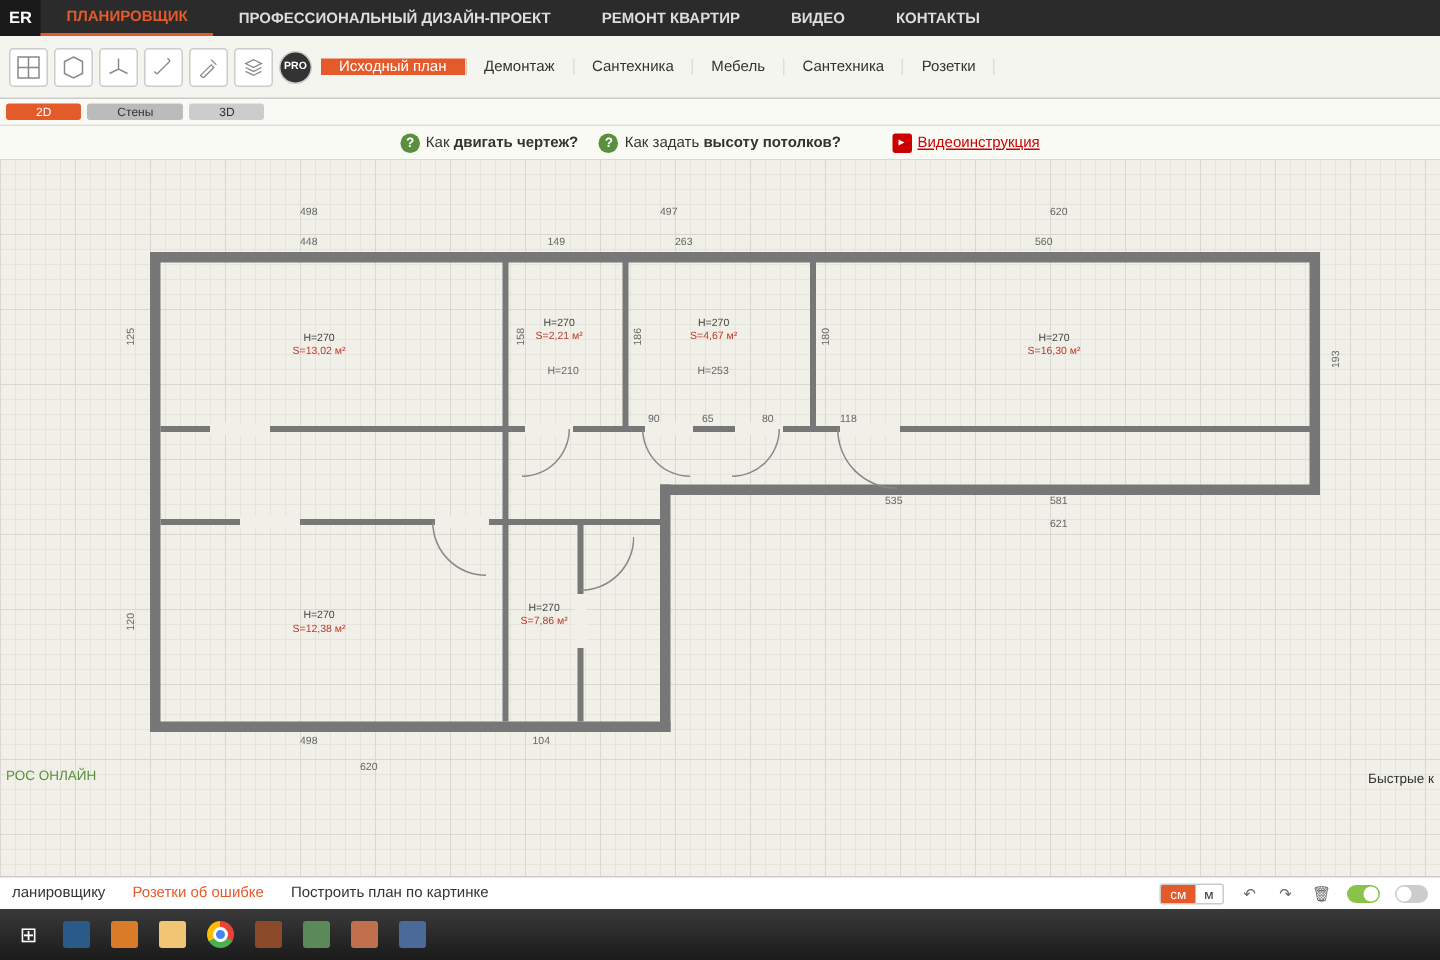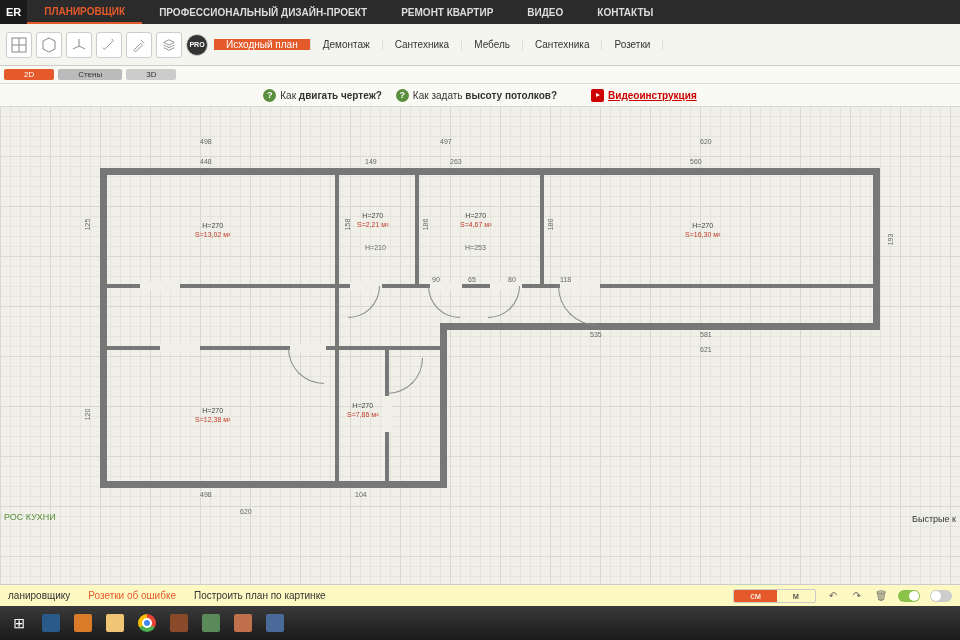--- a/index.html
+++ b/index.html
@@ -25,21 +25,21 @@
   .viewbtn { padding: 1px 20px; background: #e55a2b; color: #fff; border-radius: 2px; font-size: 8px; cursor: pointer; }
   .viewbtn.gray { background: #ccc; color: #333; }
   .viewbtn.walls { background: #bbb; color: #333; }
 
   
   .hints { height: 22px; display: flex; align-items: center; justify-content: center; gap: 14px; font-size: 10px; background: #fafaf5; }
   .hint { display: flex; align-items: center; gap: 4px; color: #333; cursor: pointer; }
   .hint .q { width: 13px; height: 13px; border-radius: 50%; background: #5a8f3e; color: #fff; display: flex; align-items: center; justify-content: center; font-size: 9px; font-weight: bold; }
   .hint .yt { width: 13px; height: 13px; background: #cc0000; border-radius: 2px; display: flex; align-items: center; justify-content: center; }
   .hint .yt::after { content: ""; border-left: 4px solid #fff; border-top: 2.5px solid transparent; border-bottom: 2.5px solid transparent; }
-  .hint.red { color: #cc0000; font-weight: bold; text-decoration: underline; margin-left: 20px; }
+  .hint.red { color: #cc0000; font-weight: normal; text-decoration: underline; margin-left: 20px; }
 
   
   .canvas { flex: 1; position: relative; background-color: #f0f0e8;
     background-image:
       linear-gradient(#d8d8d0 1px, transparent 1px),
       linear-gradient(90deg, #d8d8d0 1px, transparent 1px),
       linear-gradient(#e4e4dc 1px, transparent 1px),
       linear-gradient(90deg, #e4e4dc 1px, transparent 1px);
     background-size: 50px 50px, 50px 50px, 10px 10px, 10px 10px;
   }
@@ -51,25 +51,25 @@
   .wall.thin.v { width: 4px; }
   .dim { position: absolute; font-size: 7px; color: #666; white-space: nowrap; text-align: center; }
   .room-label { position: absolute; font-size: 7px; text-align: center; line-height: 1.3; }
   .room-label .h { color: #444; }
   .room-label .s { color: #c0392b; }
   .door { position: absolute; border: 1px solid #888; border-radius: 0 0 0 100%; border-top: none; border-right: none; }
 
   
   .status-online { position: absolute; bottom: 60px; left: 0; font-size: 9px; color: #5a8f3e; padding: 2px 4px; }
   .quick { position: absolute; bottom: 60px; right: 4px; font-size: 9px; color: #333; }
-  .bottombar { height: 22px; background: #fef9c3; border-top: 1px solid #ccc; display: flex; align-items: center; font-size: 10px; padding: 0 8px; gap: 18px; color: #333; }
+  .bottombar { height: 22px; background: #ffffff; border-top: 1px solid #ccc; display: flex; align-items: center; font-size: 10px; padding: 0 8px; gap: 18px; color: #333; }
   .bottombar .orange { color: #e55a2b; cursor: pointer; }
   .bottombar .right { margin-left: auto; display: flex; align-items: center; gap: 10px; }
   .unit-toggle { display: flex; border: 1px solid #ccc; border-radius: 2px; overflow: hidden; }
-  .unit-toggle span { padding: 1px 16px; font-size: 9px; cursor: pointer; }
+  .unit-toggle span { padding: 1px 6px; font-size: 9px; cursor: pointer; }
   .unit-toggle .on { background: #e55a2b; color: #fff; }
   .small-icon { width: 14px; height: 14px; display: flex; align-items: center; justify-content: center; color: #666; cursor: pointer; }
   .toggle-sw { width: 22px; height: 12px; background: #ccc; border-radius: 6px; position: relative; cursor: pointer; }
   .toggle-sw::after { content: ""; position: absolute; width: 10px; height: 10px; background: #fff; border-radius: 50%; top: 1px; left: 1px; }
   .toggle-sw.on { background: #8bc34a; }
   .toggle-sw.on::after { left: 11px; }
 
   
   .taskbar { height: 34px; background: linear-gradient(#3a3a3a, #1a1a1a); display: flex; align-items: center; padding: 0 4px; gap: 2px; }
   .task-icon { width: 30px; height: 28px; display: flex; align-items: center; justify-content: center; border-radius: 2px; cursor: pointer; }
@@ -241,21 +241,21 @@
     <div class="dim" style="left:610px; top:210px;">621</div>
 
     <div class="dim" style="left:-8px; top:85px; transform:rotate(-90deg);">125</div>
     <div class="dim" style="left:-8px; top:275px; transform:rotate(-90deg);">120</div>
     <div class="dim" style="left:795px; top:100px; transform:rotate(-90deg);">193</div>
     <div class="dim" style="left:252px; top:85px; transform:rotate(-90deg);">158</div>
     <div class="dim" style="left:330px; top:85px; transform:rotate(-90deg);">186</div>
     <div class="dim" style="left:455px; top:85px; transform:rotate(-90deg);">180</div>
   </div>
 
-  <div class="status-online">РОС КУХНИ</div>
+  <div class="status-online">РОС ОНЛАЙН</div>
   <div class="quick">Быстрые к</div>
 </div>
 
 <div class="bottombar">
   <span>ланировщику</span>
   <span class="orange">Розетки об ошибке</span>
   <span>Построить план по картинке</span>
   <div class="right">
     <div class="unit-toggle">
       <span class="on">см</span>

